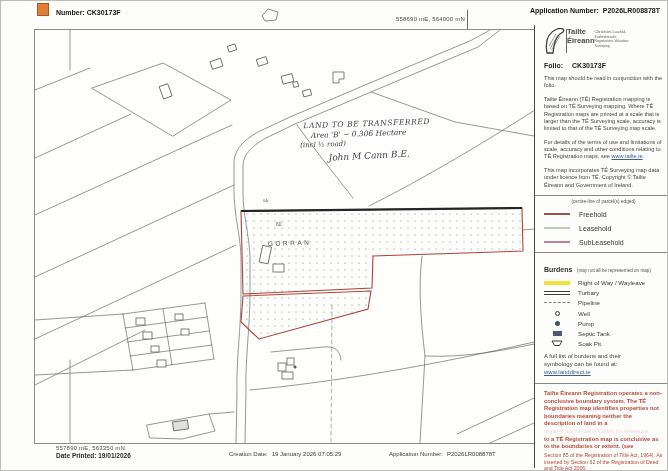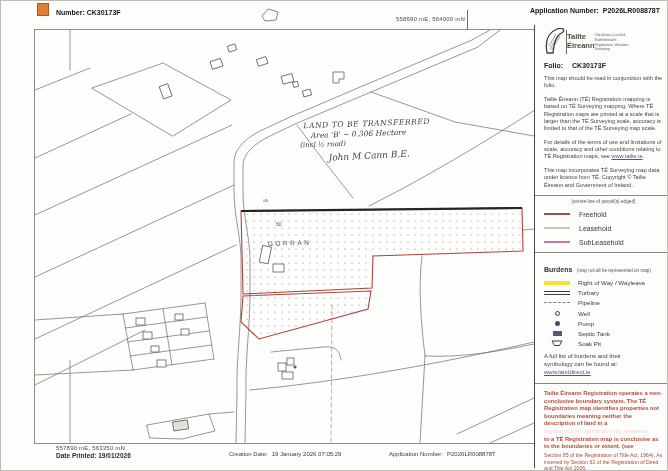--- a/index.html
+++ b/index.html
@@ -23,21 +23,21 @@
   .hand .l2 { font-size:7.5px; margin-left:7px; }
   .hand .l3 { font-size:7px;  margin-left:-4px; }
   .hand .l4 { font-size:9px;  margin-left:24px; transform:rotate(-1deg); }
   
   .foot { font-size:6px; color:#3f3f3c; }
   .foot-bold { font-size:6.5px; font-weight:bold; color:#2b2b28; }
   .foot-row { display:flex; gap:4px; }
   
   #sidebar { left:533px; top:24px; width:135px; height:443px;
              border-left:1px solid #4a4a46; padding:2px 6px 0 9px; }
-  .brand-row { display:flex; align-items:center; gap:0; margin-top:1px; }
+  .brand-row { display:flex; align-items:flex-start; gap:0; margin-top:1px; }
   .brand-div { width:1px; height:24px; background:#6a6a64; margin-top:1px; }
   .brand-name { font-size:7.5px; font-weight:bold; color:#4b4b45; line-height:1.15; }
   .brand-tag { font-size:3.4px; color:#5c5c56; line-height:1.35; margin-top:2px; }
   .folio-row { display:flex; gap:9px; margin-top:7px; font-size:7px; font-weight:bold; color:#22221f; }
   .para { font-size:5.6px; line-height:1.32; color:#45443f; margin-top:6px; }
   .para a, .lnk { color:#3c5a96; text-decoration:underline; }
   .rule { border-top:1px solid #8a8a84; margin:6px -6px 0 -9px; }
   .cap { font-size:4.7px; color:#55544f; text-align:center; margin-top:3px; }
   .leg-row { display:flex; align-items:center; gap:9px; margin-top:7px; }
   .leg-swatch { width:26px; height:2px; }

